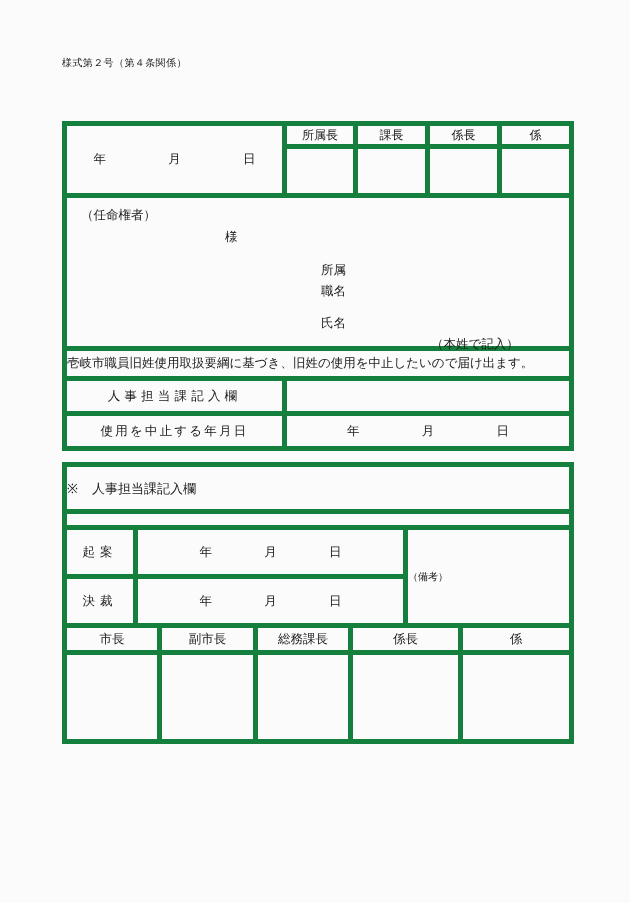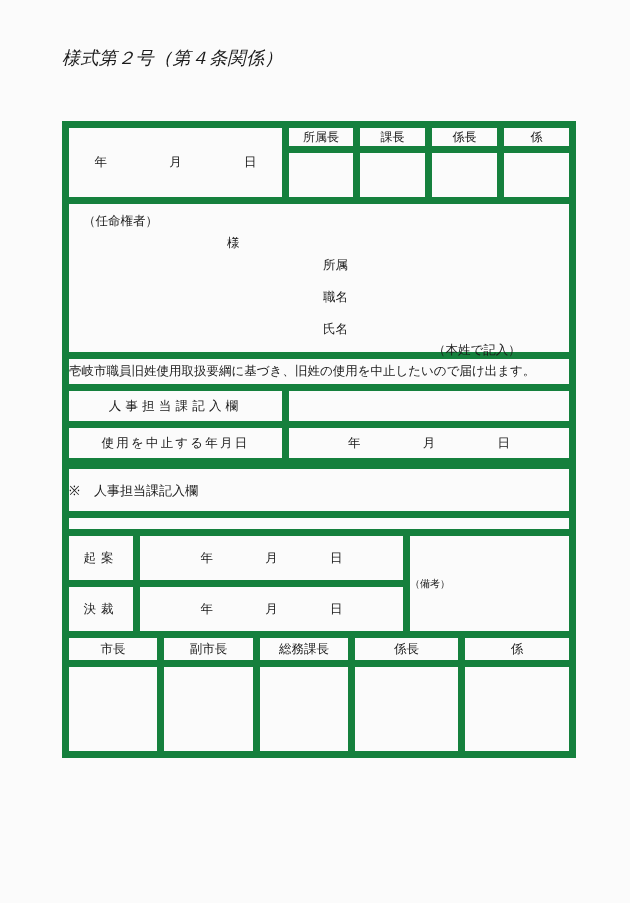--- a/index.html
+++ b/index.html
@@ -19,25 +19,24 @@
 
   .page {
     position: absolute;
     inset: 0;
   }
 
   
   .form-code {
     position: absolute;
     left: 62px;
-    top: 46px;
-    font-size: 18px;
+    top: 56px;
+    font-size: 10px;
     letter-spacing: 0.4px;
     white-space: nowrap;
-    font-style: italic;
   }
 
   .doc-title {
     position: absolute;
     left: 0;
     right: 0;
     top: 98px;
     text-align: center;
     font-size: 13px;
     letter-spacing: 6.5px;
@@ -46,21 +45,21 @@
   }
 
   
   .grid {
     position: absolute;
     border-collapse: collapse;
     table-layout: fixed;
     font-size: 12px;
   }
   .grid td {
-    border: 7px solid #15803d;
+    border: 5px solid #15803d;
     padding: 0;
     vertical-align: middle;
     background: transparent;
   }
 
   
   #upper-table {
     left: 62px;
     top: 121px;
     width: 507px;
@@ -102,21 +101,21 @@
   .sama {
     position: absolute;
     left: 158px;
     top: 31px;
   }
   .field-label {
     position: absolute;
     left: 254px;
     white-space: nowrap;
   }
-  .f-affiliation { top: 53px; }
+  .f-affiliation { top: 64px; }
   .f-position { top: 85px; }
   .f-name { top: 117px; }
   .real-name-note {
     position: absolute;
     left: 364px;
     top: 138px;
     white-space: nowrap;
   }
 
   .statement-cell {

